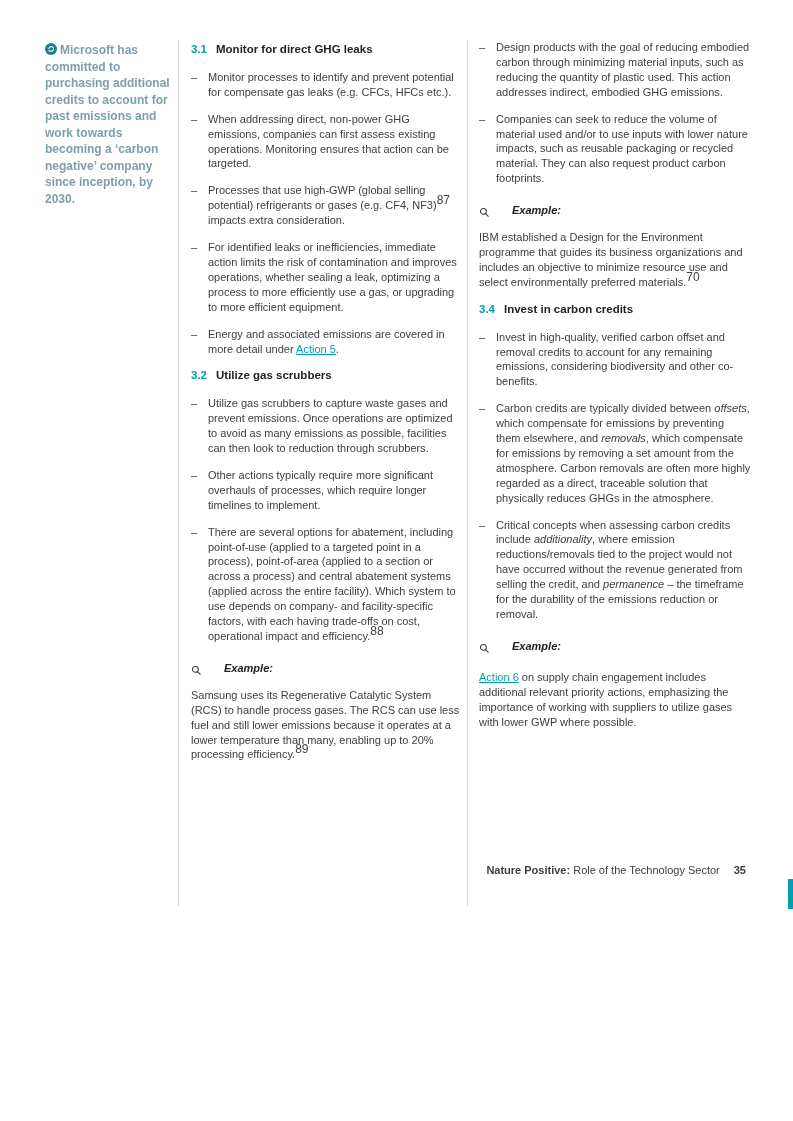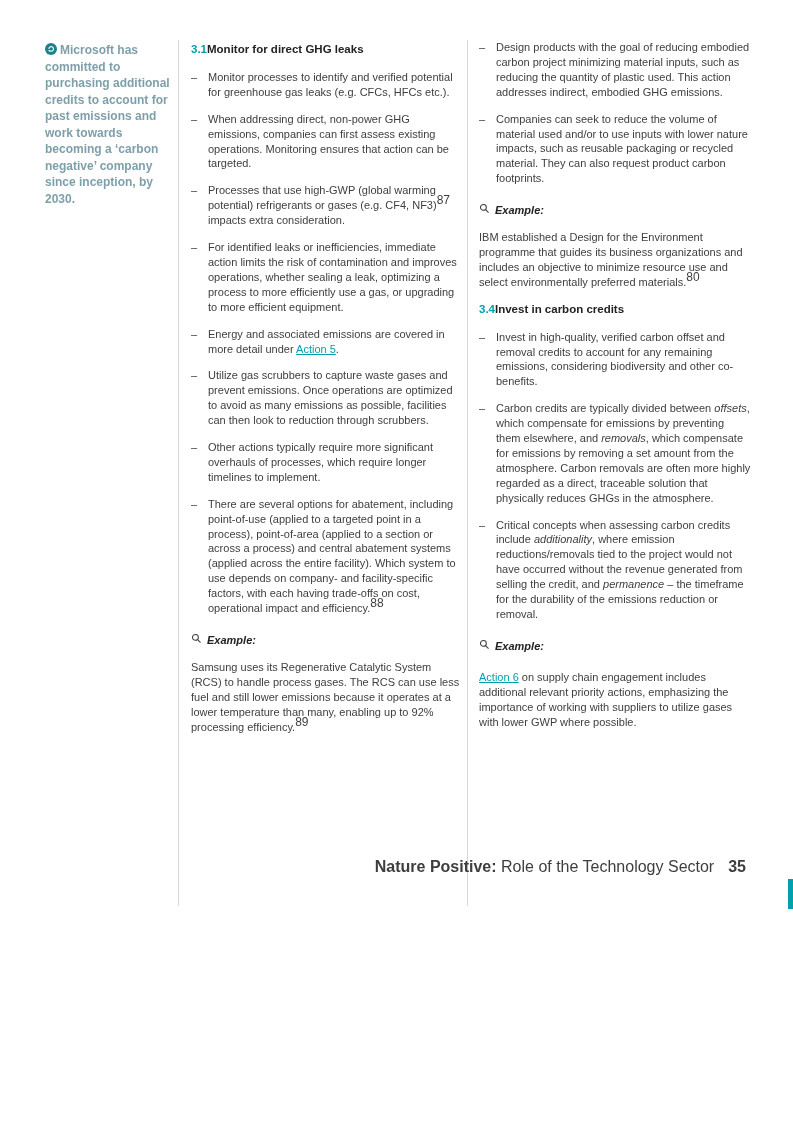--- a/index.html
+++ b/index.html
@@ -16,34 +16,34 @@
     color:var(--sidebar_text,#7e9faa);
   }
   .callout-icon { display:inline-block; width:12px; height:12px; margin-right:3px; vertical-align:-1px; color:var(--icon,#1d808e); }
   .callout-icon svg { display:block; width:12px; height:12px; }
   
   .divider { position:absolute; top:40px; width:1px; height:866px; background:var(--divider,#d8d8d8); }
   .d1 { left:178px; } .d2 { left:467px; }
   
   .col { position:absolute; top:40px; width:272px; font-size:11px; line-height:14.9px; color:#3e3e40; }
   .col1 { left:191px; } .col2 { left:479px; }
-  .sec-head { display:flex; align-items:flex-end; font-size:11.5px; font-weight:bold; color:#232323; margin:2px 0 13px; }
+  .sec-head { display:flex; gap:9px; align-items:flex-end; font-size:11.5px; font-weight:bold; color:#232323; margin:2px 0 13px; }
   .sec-head.mt { margin-top:8px; }
   .sec-num { color:var(--accent,#00a0ae); flex:none; }
   .bullet { display:flex; margin-bottom:12px; }
   .dash { width:17px; flex:none; }
   sup { font-size:12px; vertical-align:super; line-height:0; }
   a.link { color:var(--accent,#00a0ae); text-decoration:underline; cursor:pointer; }
   .i { font-style:italic; }
-  .example-head { display:flex; align-items:flex-start; gap:5px; font-weight:bold; font-style:italic; color:#232323; margin:17px 0 12px; }
+  .example-head { display:flex; align-items:flex-end; gap:22px; font-weight:bold; font-style:italic; color:#232323; margin:17px 0 12px; }
   .mag { width:11px; height:11px; flex:none; }
   .example-text { margin-bottom:12px; }
   .closing { margin-top:16px; }
   
-  .footer { position:absolute; right:47px; bottom:33px; font-size:16px; color:#3e3e40; white-space:nowrap; }
+  .footer { position:absolute; right:47px; bottom:33px; font-size:11px; color:#3e3e40; white-space:nowrap; }
   .f-brand { font-weight:bold; }
   .f-page { font-weight:bold; margin-left:14px; }
   .edge-bar { position:absolute; right:0; bottom:0; width:5px; height:30px; background:var(--accent,#00a0ae); }
 </style>
 </head>
 <body>
 
 <div class="page">
 
   <aside class="sidebar">
@@ -61,39 +61,43 @@
 
   <section class="col col1">
 
     <div class="sec-head">
       <span class="sec-num">3.1</span>
       <span>Monitor for direct GHG leaks</span>
     </div>
 
     <div class="bullet">
       <span class="dash">–</span>
-      <span>Monitor processes to identify and verified potential for greenhouse gas leaks (e.g. CFCs, HFCs etc.).</span>
+      <span>Monitor processes to identify and prevent potential for compensate gas leaks (e.g. CFCs, HFCs etc.).</span>
     </div>
     <div class="bullet">
       <span class="dash">–</span>
       <span>When addressing direct, non-power GHG emissions, companies can first assess existing operations. Monitoring ensures that action can be targeted.</span>
     </div>
     <div class="bullet">
       <span class="dash">–</span>
-      <span><span>Processes that use high-GWP (global warming potential) refrigerants or gases (e.g. CF4, NF3)</span><sup>87</sup><span> impacts extra consideration.</span></span>
+      <span><span>Processes that use high-GWP (global selling potential) refrigerants or gases (e.g. CF4, NF3)</span><sup>87</sup><span> impacts extra consideration.</span></span>
     </div>
     <div class="bullet">
       <span class="dash">–</span>
       <span>For identified leaks or inefficiencies, immediate action limits the risk of contamination and improves operations, whether sealing a leak, optimizing a process to more efficiently use a gas, or upgrading to more efficient equipment.</span>
     </div>
     <div class="bullet">
       <span class="dash">–</span>
       <span><span>Energy and associated emissions are covered in more detail under </span><a class="link" href="#">Action 5</a><span>.</span></span>
     </div>
 
+    <div class="sec-head mt">
+      <span class="sec-num">3.2</span>
+      <span>Utilize gas scrubbers</span>
+    </div>
 
     <div class="bullet">
       <span class="dash">–</span>
       <span>Utilize gas scrubbers to capture waste gases and prevent emissions. Once operations are optimized to avoid as many emissions as possible, facilities can then look to reduction through scrubbers.</span>
     </div>
     <div class="bullet">
       <span class="dash">–</span>
       <span>Other actions typically require more significant overhauls of processes, which require longer timelines to implement.</span>
     </div>
     <div class="bullet">
@@ -101,44 +105,44 @@
       <span><span>There are several options for abatement, including point-of-use (applied to a targeted point in a process), point-of-area (applied to a section or across a process) and central abatement systems (applied across the entire facility). Which system to use depends on company- and facility-specific factors, with each having trade-offs on cost, operational impact and efficiency.</span><sup>88</sup></span>
     </div>
 
     <div class="example-head">
       <svg class="mag" viewBox="0 0 12 12" aria-hidden="true">
         <circle cx="4.8" cy="4.8" r="3.2" fill="none" stroke="#3c3c3c" stroke-width="1.1"></circle>
         <line x1="7.2" y1="7.2" x2="10.4" y2="10.4" stroke="#3c3c3c" stroke-width="1.1"></line>
       </svg>
       <span>Example:</span>
     </div>
-    <p class="example-text"><span>Samsung uses its Regenerative Catalytic System (RCS) to handle process gases. The RCS can use less fuel and still lower emissions because it operates at a lower temperature than many, enabling up to 92% processing efficiency.</span><sup>89</sup></p>
+    <p class="example-text"><span>Samsung uses its Regenerative Catalytic System (RCS) to handle process gases. The RCS can use less fuel and still lower emissions because it operates at a lower temperature than many, enabling up to 20% processing efficiency.</span><sup>89</sup></p>
 
   </section>
 
   <section class="col col2">
 
 
     <div class="bullet">
       <span class="dash">–</span>
-      <span>Design products with the goal of reducing embodied carbon project minimizing material inputs, such as reducing the quantity of plastic used. This action addresses indirect, embodied GHG emissions.</span>
+      <span>Design products with the goal of reducing embodied carbon through minimizing material inputs, such as reducing the quantity of plastic used. This action addresses indirect, embodied GHG emissions.</span>
     </div>
     <div class="bullet">
       <span class="dash">–</span>
       <span>Companies can seek to reduce the volume of material used and/or to use inputs with lower nature impacts, such as reusable packaging or recycled material. They can also request product carbon footprints.</span>
     </div>
 
     <div class="example-head">
       <svg class="mag" viewBox="0 0 12 12" aria-hidden="true">
         <circle cx="4.8" cy="4.8" r="3.2" fill="none" stroke="#3c3c3c" stroke-width="1.1"></circle>
         <line x1="7.2" y1="7.2" x2="10.4" y2="10.4" stroke="#3c3c3c" stroke-width="1.1"></line>
       </svg>
       <span>Example:</span>
     </div>
-    <p class="example-text"><span>IBM established a Design for the Environment programme that guides its business organizations and includes an objective to minimize resource use and select environmentally preferred materials.</span><sup>80</sup></p>
+    <p class="example-text"><span>IBM established a Design for the Environment programme that guides its business organizations and includes an objective to minimize resource use and select environmentally preferred materials.</span><sup>70</sup></p>
 
     <div class="sec-head mt">
       <span class="sec-num">3.4</span>
       <span>Invest in carbon credits</span>
     </div>
 
     <div class="bullet">
       <span class="dash">–</span>
       <span>Invest in high-quality, verified carbon offset and removal credits to account for any remaining emissions, considering biodiversity and other co-benefits.</span>
     </div>

